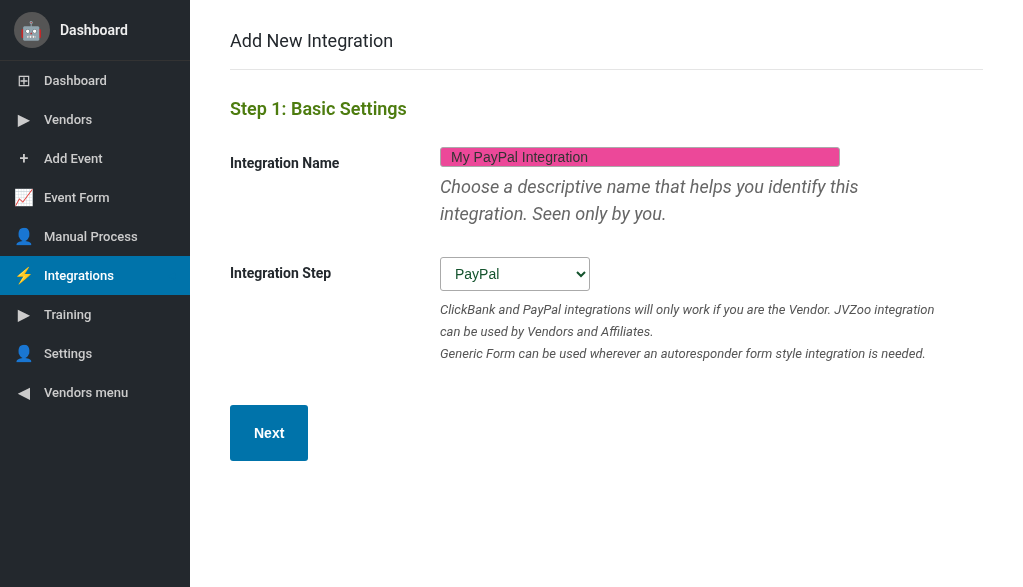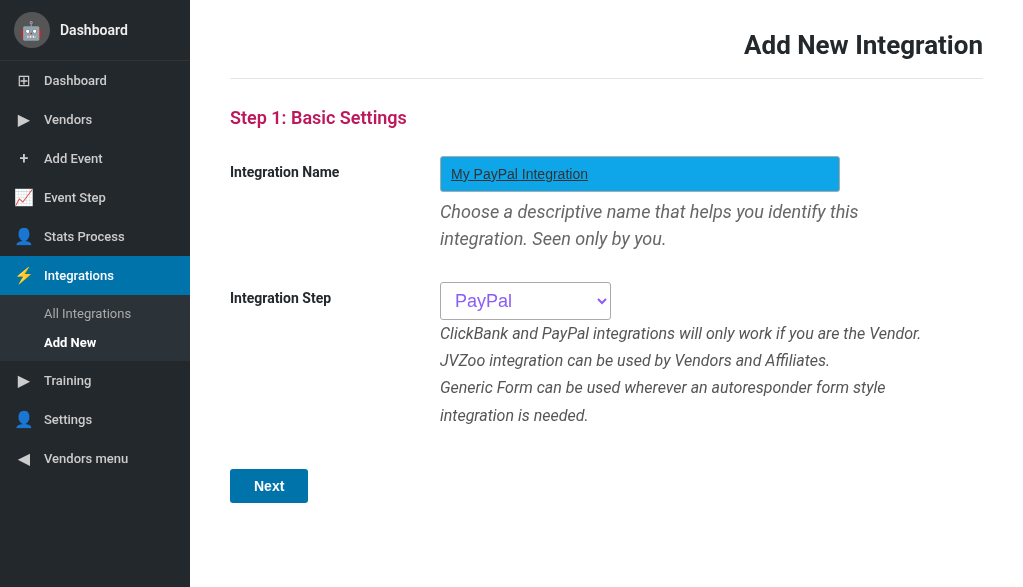--- a/index.html
+++ b/index.html
@@ -92,31 +92,30 @@
 
     
     #main {
       flex: 1;
       background: #fff;
       overflow-y: auto;
       padding: 30px 40px 30px 40px;
     }
 
     h1.page-title {
-      font-size: 26px;
-      font-weight: 700;
+      font-size: 18px;
+      font-weight: 400;
       color: #23282d;
       margin-bottom: 18px;
-      text-align: right;
     }
 
     h2.step-title {
       font-size: 18px;
       font-weight: 600;
-      color: #be185d;
+      color: #4d7c0f;
       margin-bottom: 28px;
     }
 
     .form-row {
       display: flex;
       align-items: flex-start;
       margin-bottom: 30px;
       justify-content: flex-end;
     }
 
@@ -129,62 +128,62 @@
       padding-top: 8px;
     }
 
     .form-field {
       flex: 1;
     }
 
     .form-field input[type="text"] {
       width: 400px;
       max-width: 100%;
-      padding: 9px 10px;
+      padding: 1px 10px;
       border: 1px solid #aaa;
       border-radius: 3px;
       font-size: 14px;
       color: #333;
-      background: #0ea5e9;
-      text-decoration: underline;
+      background: #ec4899;
     }
 
     .field-hint {
       margin-top: 6px;
       font-size: 18px;
       color: #666;
       font-style: italic;
       max-width: 500px;
       line-height: 1.5;
     }
 
     .form-field select {
       padding: 7px 28px 7px 10px;
       border: 1px solid #aaa;
       border-radius: 3px;
-      font-size: 18px;
-      color: #8b5cf6;
+      font-size: 14px;
+      color: #14532d;
       background: #fff;
       appearance: auto;
       min-width: 150px;
     }
 
     .field-description {
-      font-size: 16px;
+      margin-top: 8px;
+      font-size: 13px;
       color: #555;
       font-style: italic;
       max-width: 500px;
       line-height: 1.7;
     }
 
     .btn-next {
       background: #0073aa;
       color: #fff;
       border: none;
-      padding: 9px 24px;
+      padding: 20px 24px;
       font-size: 14px;
       font-weight: 600;
       border-radius: 3px;
       cursor: pointer;
       margin-top: 10px;
     }
 
     .divider {
       height: 1px;
       background: #e5e5e5;
@@ -210,38 +209,34 @@
     <span>Vendors</span>
   </div>
 
   <div class="sidebar-item">
     <span class="nav-icon">+</span>
     <span>Add Event</span>
   </div>
 
   <div class="sidebar-item">
     <span class="nav-icon">📈</span>
-    <span>Event Step</span>
+    <span>Event Form</span>
   </div>
 
   <div class="sidebar-item">
     <span class="nav-icon">👤</span>
-    <span>Stats Process</span>
+    <span>Manual Process</span>
   </div>
 
   <div class="sidebar-item active">
     <span class="nav-icon">⚡</span>
     <span>Integrations</span>
     <span class="sidebar-arrow">◀</span>
   </div>
 
-  <div class="sidebar-sub">
-    <a class="sidebar-sub-item">All Integrations</a>
-    <a class="sidebar-sub-item active-sub">Add New</a>
-  </div>
 
   <div class="sidebar-item">
     <span class="nav-icon">▶</span>
     <span>Training</span>
   </div>
 
   <div class="sidebar-item">
     <span class="nav-icon">👤</span>
     <span>Settings</span>
   </div>

